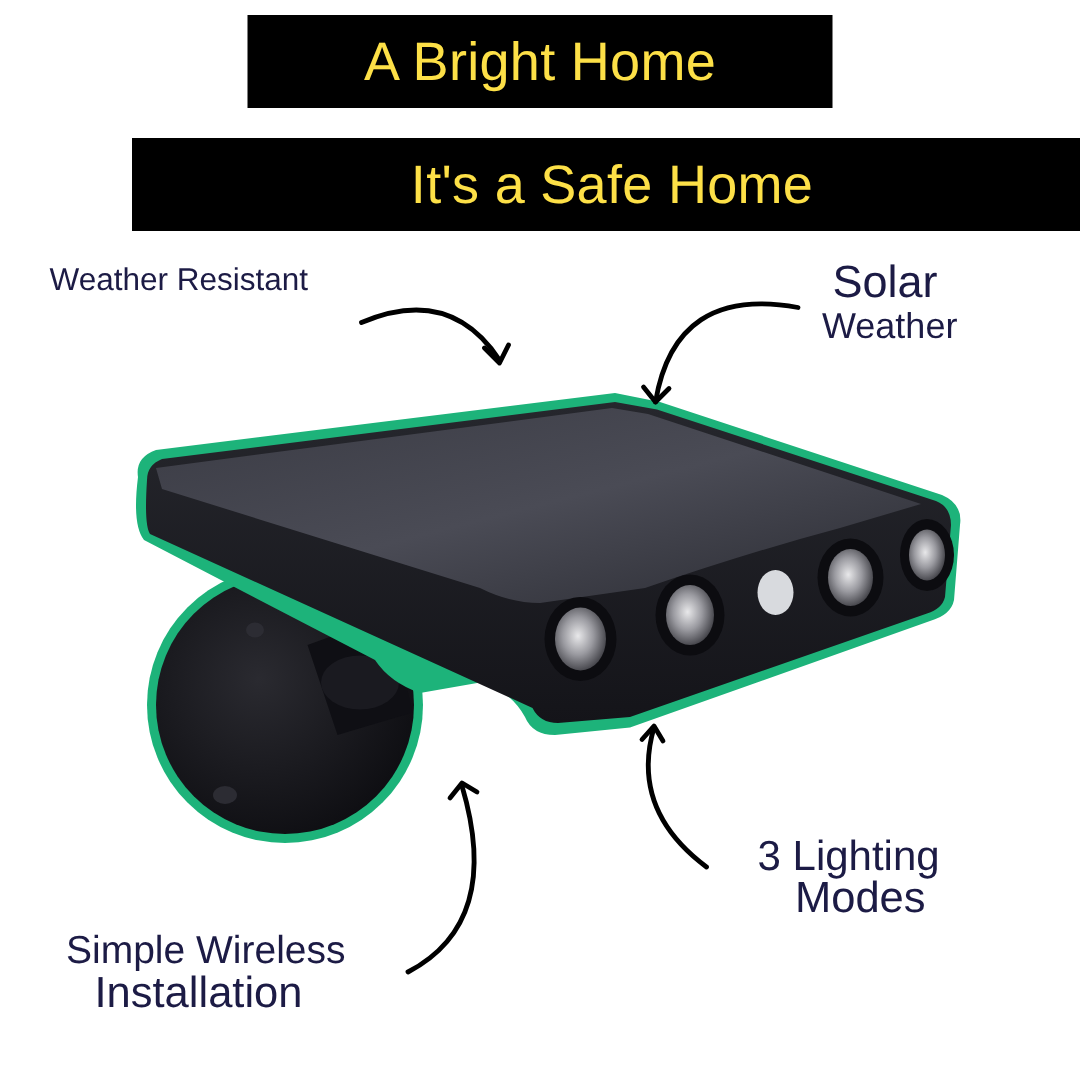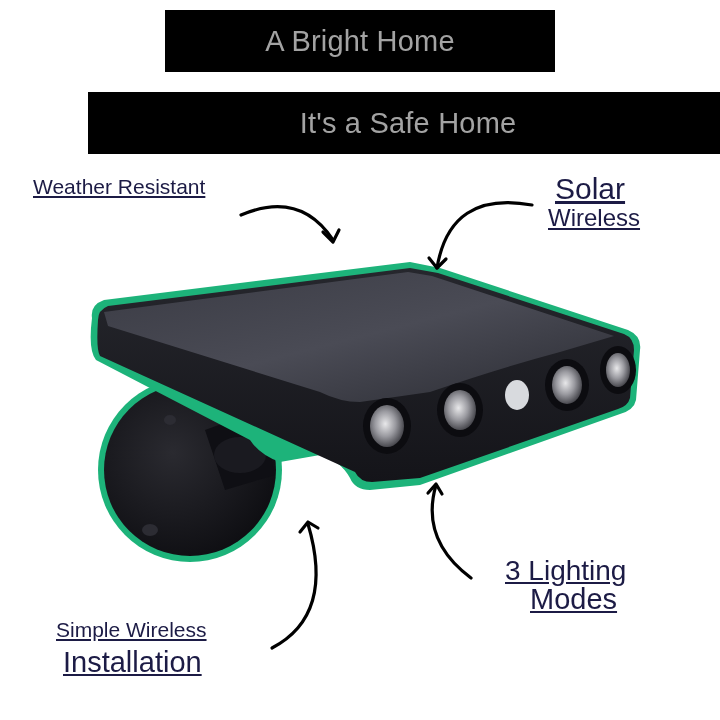--- a/index.html
+++ b/index.html
@@ -1,28 +1,28 @@
 <!DOCTYPE html>
 <html><head>
 <meta charset="utf-8">
 <style>
   html, body { margin:0; padding:0; }
   body { width:720px; height:720px; background:#ffffff; position:relative; overflow:hidden;
          font-family:"Liberation Sans", "DejaVu Sans", sans-serif; }
-  .banner { position:absolute; background:#000; color:#a3a3a3; display:flex; align-items:center; justify-content:center;
-            font-size:29px; font-weight:500; letter-spacing:0.2px; }
+  .banner { position:absolute; background:#000; color:#fde047; display:flex; align-items:center; justify-content:center;
+            font-size:36px; font-weight:500; letter-spacing:0.2px; }
   #banner1 { left:165px; top:10px; width:390px; height:62px; }
   #banner2 { left:88px; top:92px; width:640px; height:62px;align-items:center; }
-  .label { position:absolute; color:#1c1b45; white-space:nowrap;text-decoration:underline; }
+  .label { position:absolute; color:#1c1b45; white-space:nowrap; }
   #lbl-weather { left:33px; top:175px; font-size:21px; }
   #lbl-solar-1 { left:555px; top:172px; font-size:30px; }
   #lbl-solar-2 { left:548px; top:204px; font-size:24px; }
   #lbl-modes-1 { left:505px; top:555px; font-size:28px; }
   #lbl-modes-2 { left:514px; top:583px; font-size:29px;margin-left:16px; }
-  #lbl-inst-1 { left:56px; top:618px; font-size:21px; }
+  #lbl-inst-1 { left:44px; top:618px; font-size:26px; }
   #lbl-inst-2 { left:63px; top:646px; font-size:29px;text-align:center; }
   svg.art { position:absolute; left:0; top:0; }
 </style>
 </head>
 <body>
 
 <div class="banner" id="banner1">
   <span>A Bright Home</span>
 </div>
 <div class="banner" id="banner2">
@@ -86,17 +86,17 @@
     <path d="M429 258 L437 268 L446 259"></path>
     <path d="M471 578 Q420 540 436 485"></path>
     <path d="M428 493 L436 484 L442 494"></path>
     <path d="M272 648 Q335 615 308 524"></path>
     <path d="M300 532 L308 522 L318 528"></path>
   </g>
 </svg>
 
 <div class="label" id="lbl-weather">Weather Resistant</div>
 <div class="label" id="lbl-solar-1">Solar</div>
-<div class="label" id="lbl-solar-2">Wireless</div>
+<div class="label" id="lbl-solar-2">Weather</div>
 <div class="label" id="lbl-modes-1">3 Lighting</div>
 <div class="label" id="lbl-modes-2">Modes</div>
 <div class="label" id="lbl-inst-1">Simple Wireless</div>
 <div class="label" id="lbl-inst-2">Installation</div>
 
 </body></html>

